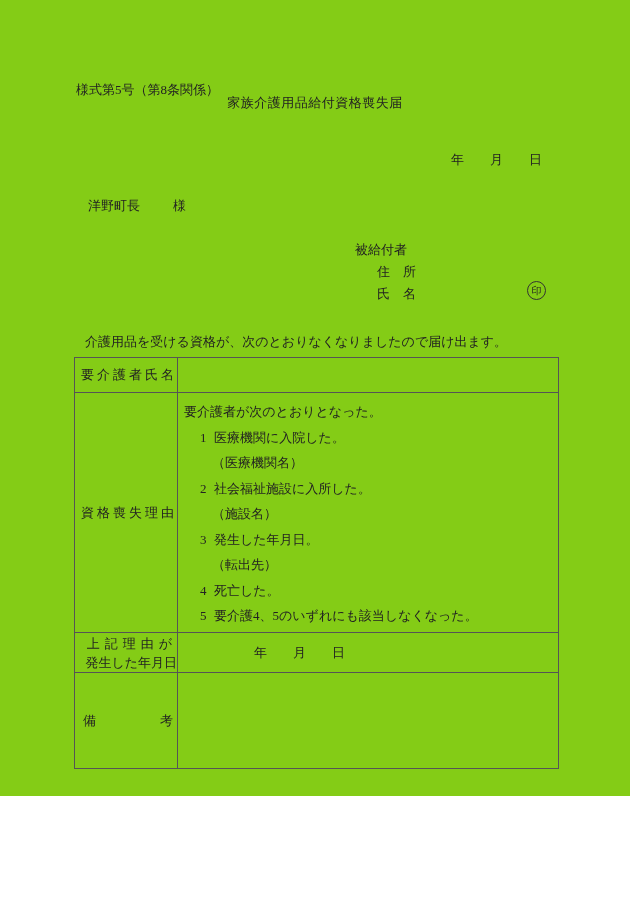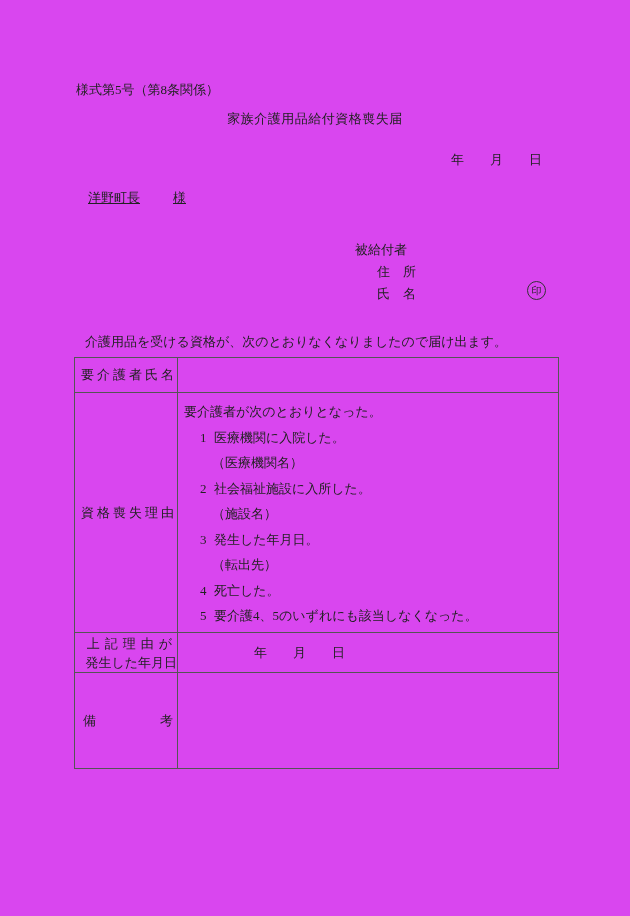--- a/index.html
+++ b/index.html
@@ -1,29 +1,29 @@
 <!DOCTYPE html>
 <html><head>
 <meta charset="utf-8">
 <style>
   html,body{margin:0;padding:0;background:#ffffff;}
   .page{
     position:relative;
-    width:630px;height:916px;
-    background:#d946ef;
+    width:630px;height:796px;
+    background:#84cc16;
     font-family:"Liberation Serif","DejaVu Serif",serif;
     color:#222;
     font-size:13px;
     overflow:hidden;
   }
   .abs{position:absolute;white-space:nowrap;}
   .form-no{left:76px;top:81px;}
-  .doc-title{left:0;top:110px;width:630px;text-align:center;letter-spacing:0.5px;}
+  .doc-title{left:0;top:94px;width:630px;text-align:center;letter-spacing:0.5px;}
   .date-top{left:451px;top:151px;}
-  .addressee{left:88px;top:189px;text-decoration:underline;}
+  .addressee{left:88px;top:197px;}
   .addressee .honorific{margin-left:33px;}
   .recipient-heading{left:355px;top:241px;font-family:Liberation Mono, monospace;}
   .recipient-address{left:377px;top:263px;font-family:Liberation Serif, serif;}
   .recipient-name{left:377px;top:285px;}
   .seal{
     left:527px;top:281px;
     width:17px;height:17px;
     border:1px solid #333;border-radius:50%;
     display:flex;align-items:center;justify-content:center;
     font-size:10px;line-height:1;color:#222;

